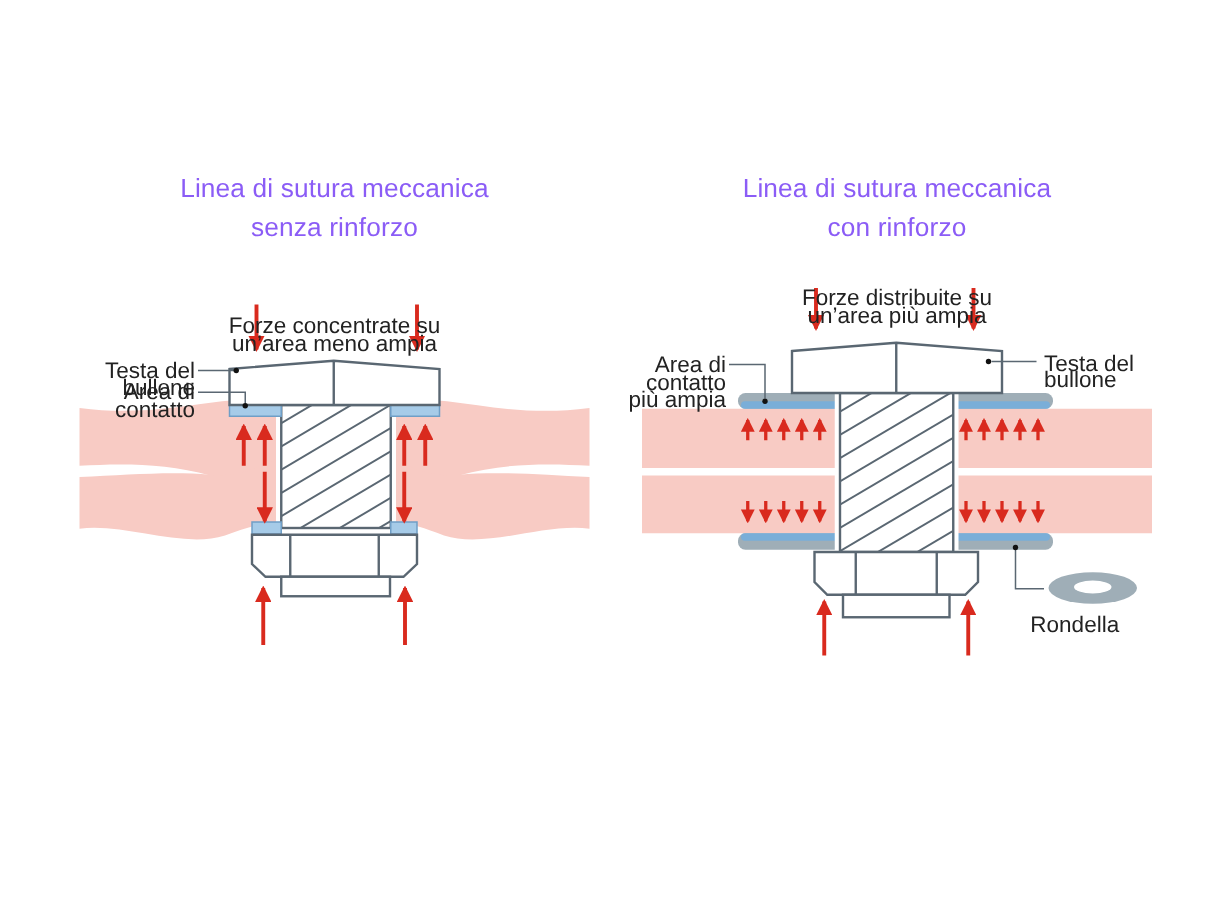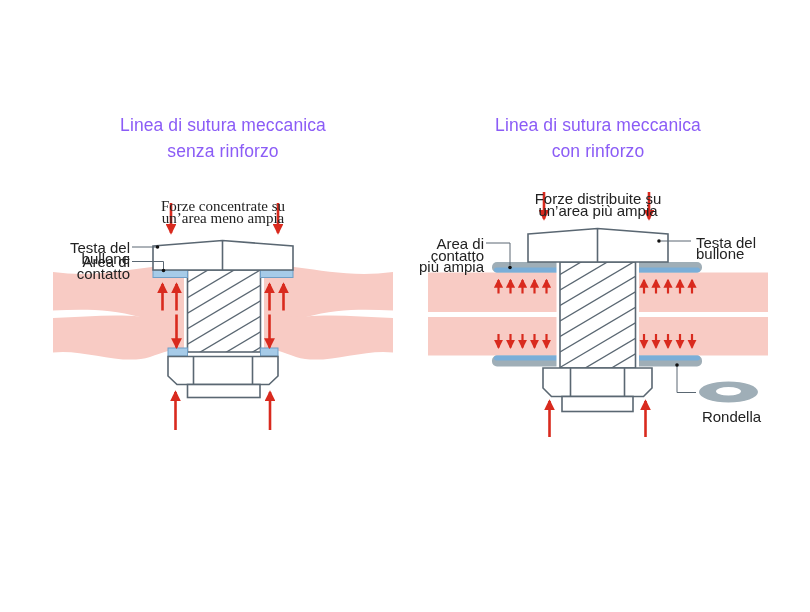--- a/index.html
+++ b/index.html
@@ -208,29 +208,29 @@
       </g>
     </g>
   </svg>
 
   <div class="label title" style="left:63px;top:112px;width:320px;">Linea di sutura meccanica
 senza rinforzo</div>
 
   <div class="label title" style="left:438px;top:112px;width:320px;">Linea di sutura meccanica
 con rinforzo</div>
 
-  <div class="label small center" style="left:143px;top:201px;width:160px;font-family:Liberation Serif, serif;">Forze concentrate su
+  <div class="label small center" style="left:143px;top:212px;width:160px;">Forze concentrate su
 un’area meno ampia</div>
 
   <div class="label small center" style="left:518px;top:193px;width:160px;">Forze distribuite su
 un’area più ampia</div>
 
   <div class="label small right" style="left:30px;top:241.5px;width:100px;">Testa del bullone</div>
 
   <div class="label small right" style="left:30px;top:256px;width:100px;">Area di contatto</div>
 
   <div class="label small right" style="left:384px;top:238px;width:100px;">Area di contatto
 più ampia</div>
 
   <div class="label small left" style="left:696px;top:236.5px;width:110px;">Testa del bullone</div>
 
-  <div class="label small center" style="left:691px;top:411px;width:81px;">Rondella</div>
+  <div class="label small center" style="left:676px;top:411px;width:81px;">Rondella</div>
 </div>
 
 </body></html>

